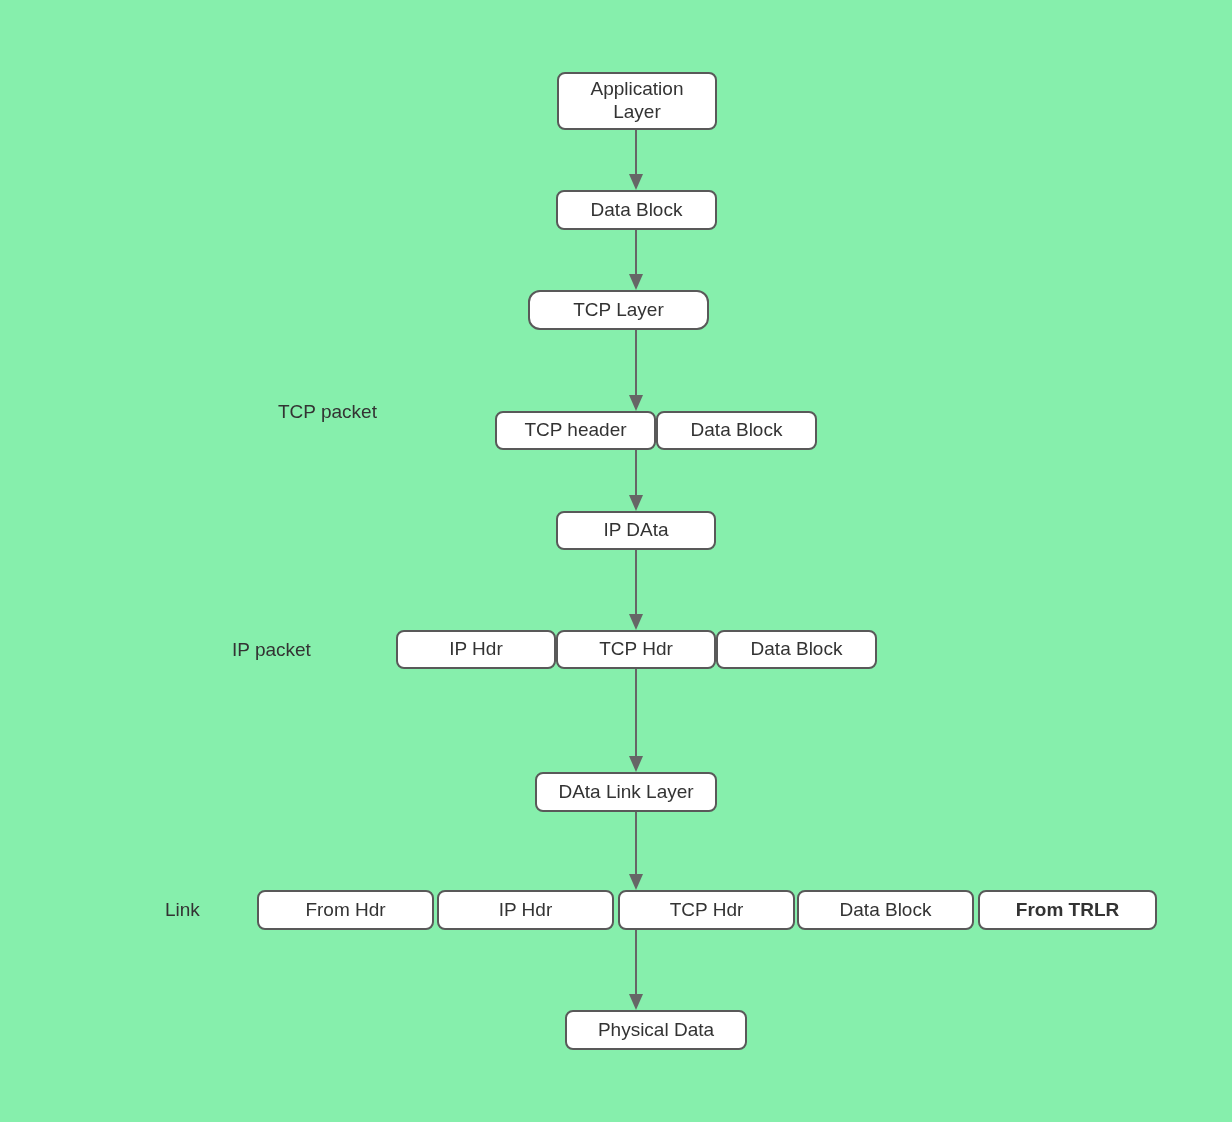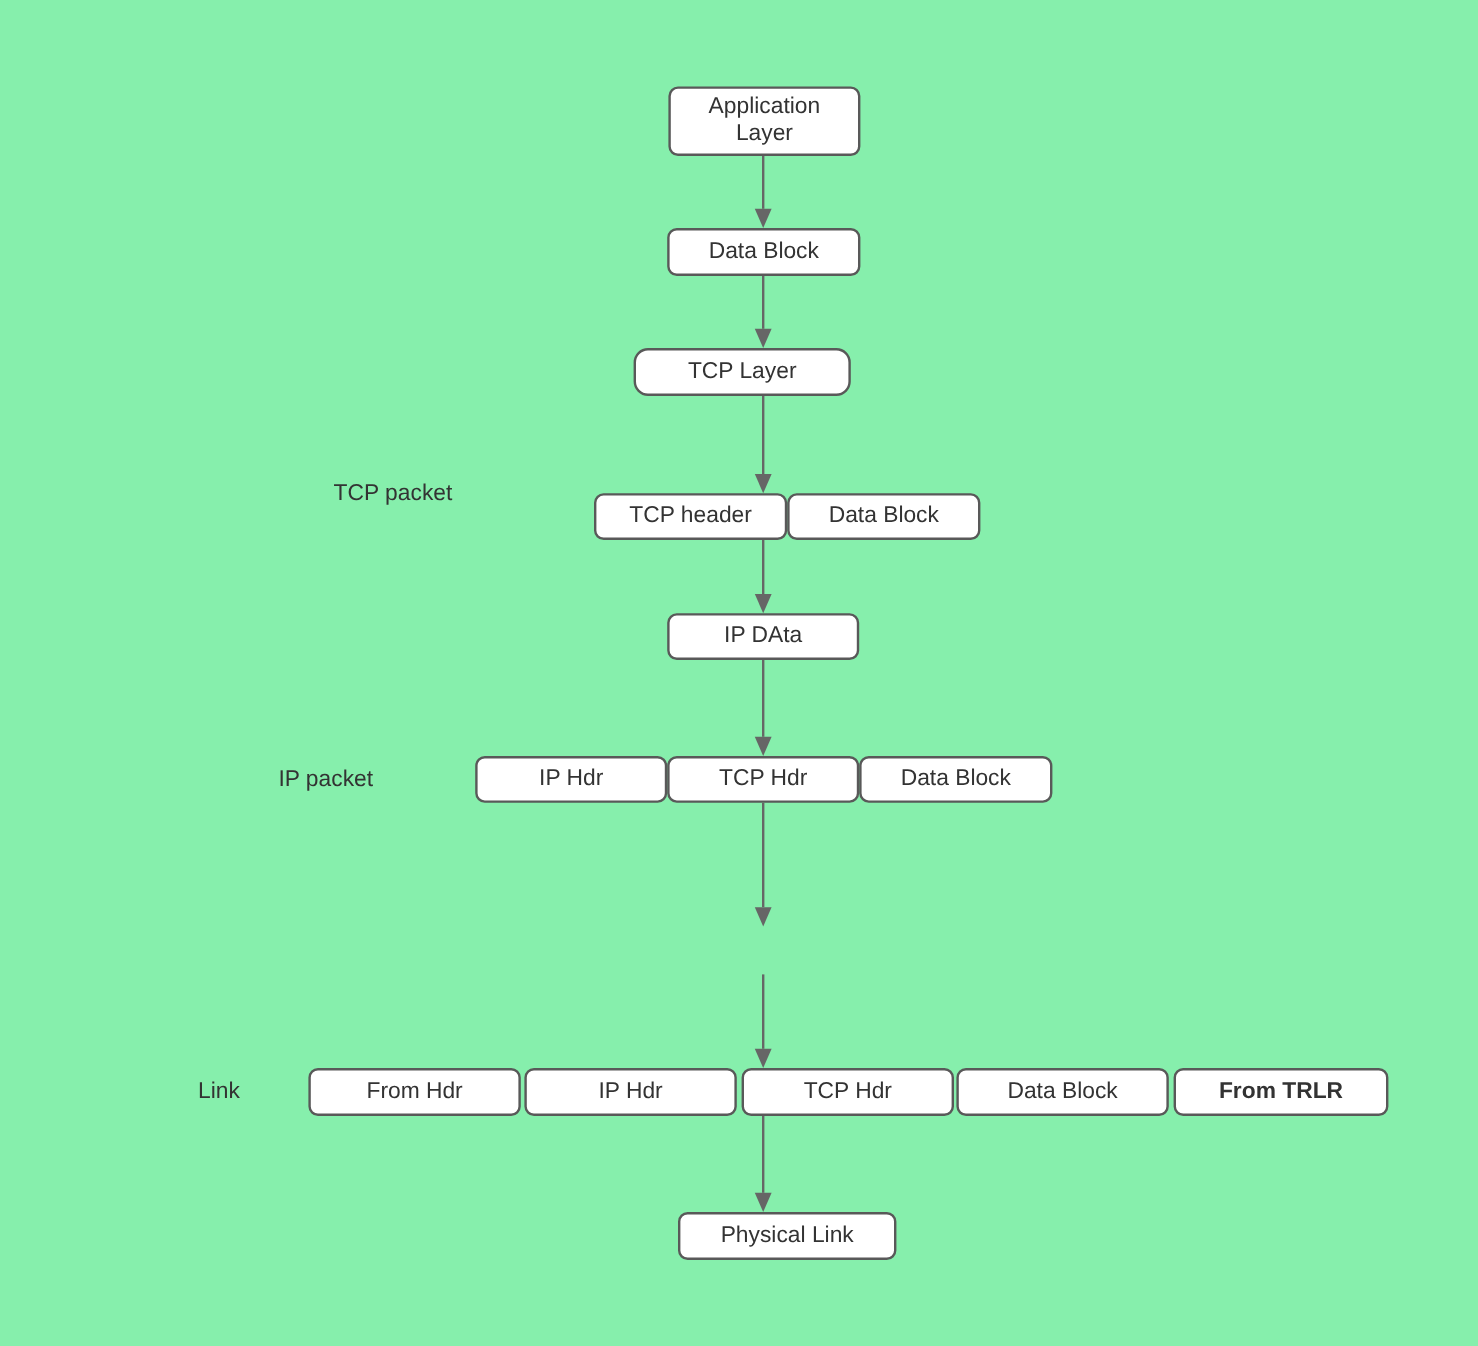--- a/index.html
+++ b/index.html
@@ -132,21 +132,22 @@
     </div>
   <div class="arrow" id="a8">
       <div class="shaft"></div>
       <div class="head"></div>
     </div>
 
   <div class="node" id="n-application">Application Layer</div>
   <div class="node" id="n-datablock1">Data Block</div>
   <div class="node" id="n-tcplayer">TCP Layer</div>
   <div class="node" id="n-iplayer">IP DAta</div>
-  <div class="node" id="n-physical">Physical Link</div>
+  <div class="node" id="n-datalink">DAta Link Layer</div>
+  <div class="node" id="n-physical">Physical Data</div>
 
   <div class="row-label" id="lbl-tcp-packet">TCP packet</div>
   <div class="node" id="n-tcphdr-row1">TCP header</div>
   <div class="node" id="n-datab-row1">Data Block</div>
 
   <div class="row-label" id="lbl-ip-packet">IP packet</div>
   <div class="node" id="n-iphdr-row2">IP Hdr</div>
   <div class="node" id="n-tcphdr-row2">TCP Hdr</div>
   <div class="node" id="n-datab-row2">Data Block</div>
 

